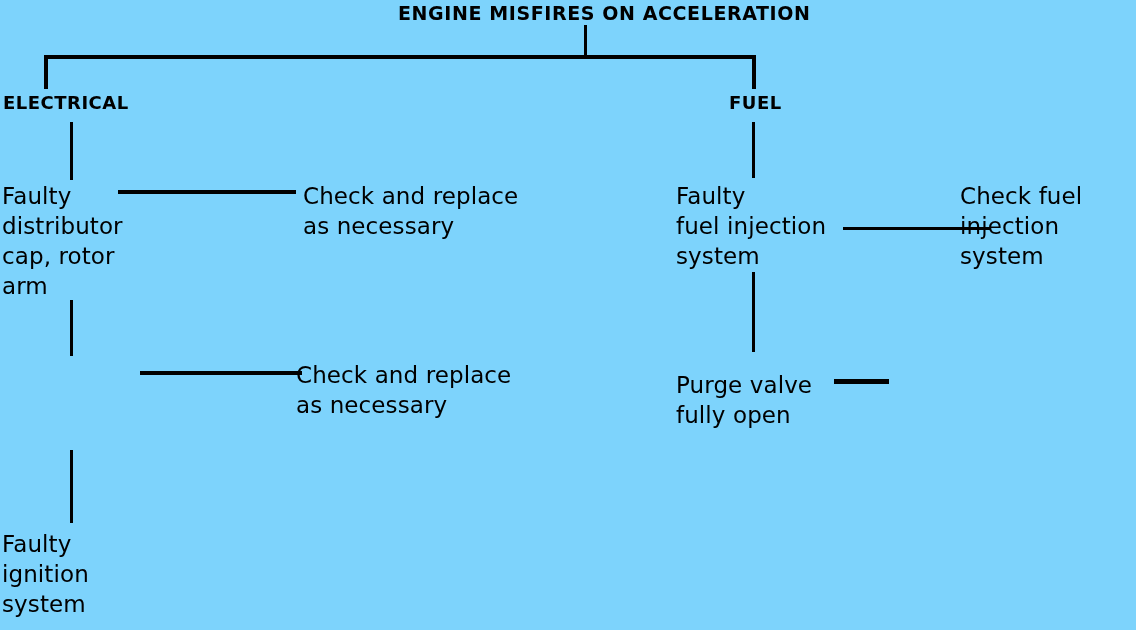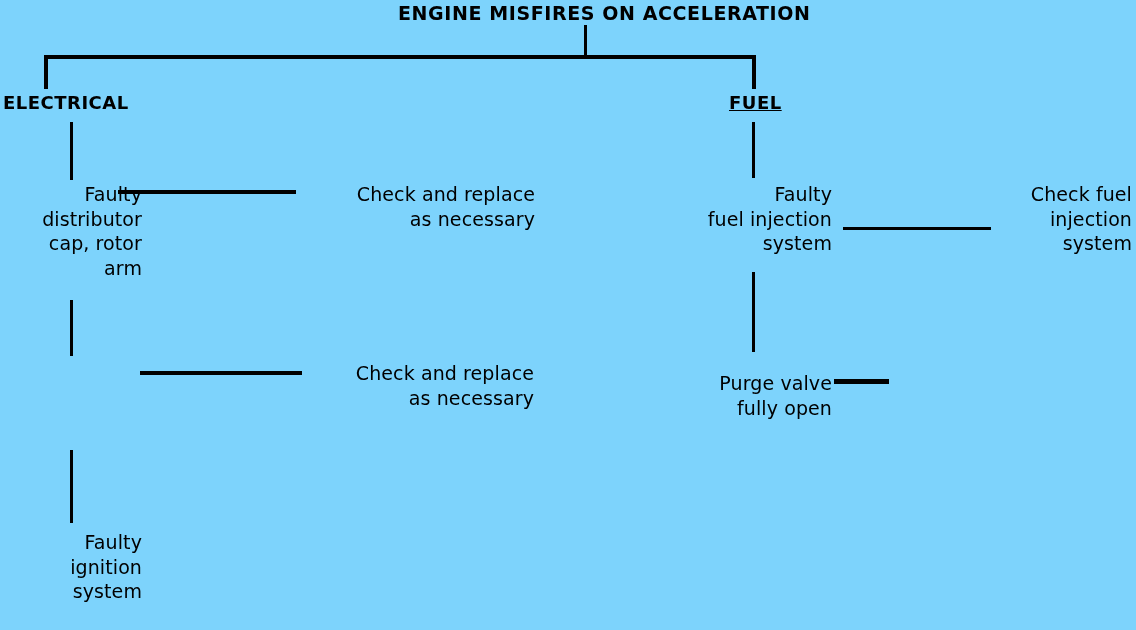--- a/index.html
+++ b/index.html
@@ -11,23 +11,23 @@
     position: relative;
     width: 1136px;
     height: 630px;
     background: #7dd3fc;
     font-family: "DejaVu Sans", "Liberation Sans", sans-serif;
     color: #000000;
     overflow: hidden;
   }
   .node {
     position: absolute;
-    text-align: right;
+    text-align: left;
     line-height: 1.30;
-    font-size: 19px;
+    font-size: 23px;
     white-space: pre-line;
     letter-spacing: 0.1px;
   }
   .title {
     position: absolute;
     font-weight: bold;
     font-size: 19px;
     letter-spacing: 0.6px;
     text-align: center;
     white-space: nowrap;
@@ -58,21 +58,21 @@
   <div class="vline" style="left:584px; top:25px; width:3px; height:33px;"></div>
 
   <div class="hline" style="left:44px; top:55px; width:712px; height:4px;"></div>
 
   <div class="vline" style="left:44px; top:55px; width:4px; height:34px;"></div>
 
   <div class="vline" style="left:752px; top:55px; width:4px; height:34px;"></div>
 
   <div class="branch-label" style="left:3px; top:92px;">ELECTRICAL</div>
 
-  <div class="branch-label" style="left:729px; top:92px;text-decoration:underline;">FUEL</div>
+  <div class="branch-label" style="left:729px; top:92px;">FUEL</div>
 
   <div class="vline" style="left:70px; top:122px; width:3px; height:58px;"></div>
 
   <div class="vline" style="left:752px; top:122px; width:3px; height:56px;"></div>
 
   <div class="node" style="left:2px; top:182px; width:140px;">Faulty
 distributor
 cap, rotor
 arm</div>
 
@@ -94,21 +94,21 @@
   <div class="node" style="left:2px; top:530px; width:140px;">Faulty
 ignition
 system</div>
 
   <div class="node" style="left:676px; top:182px; width:156px;">Faulty
 fuel injection
 system</div>
 
   <div class="hline" style="left:843px; top:227px; width:148px; height:3px;"></div>
 
-  <div class="node" style="left:992px; top:182px; width:140px;">Check fuel
+  <div class="node" style="left:960px; top:182px; width:140px;">Check fuel
 injection
 system</div>
 
   <div class="vline" style="left:752px; top:272px; width:3px; height:80px;"></div>
 
   <div class="node" style="left:676px; top:371px; width:156px;">Purge valve
 fully open</div>
 
   <div class="hline" style="left:834px; top:379px; width:55px; height:5px;"></div>
 

